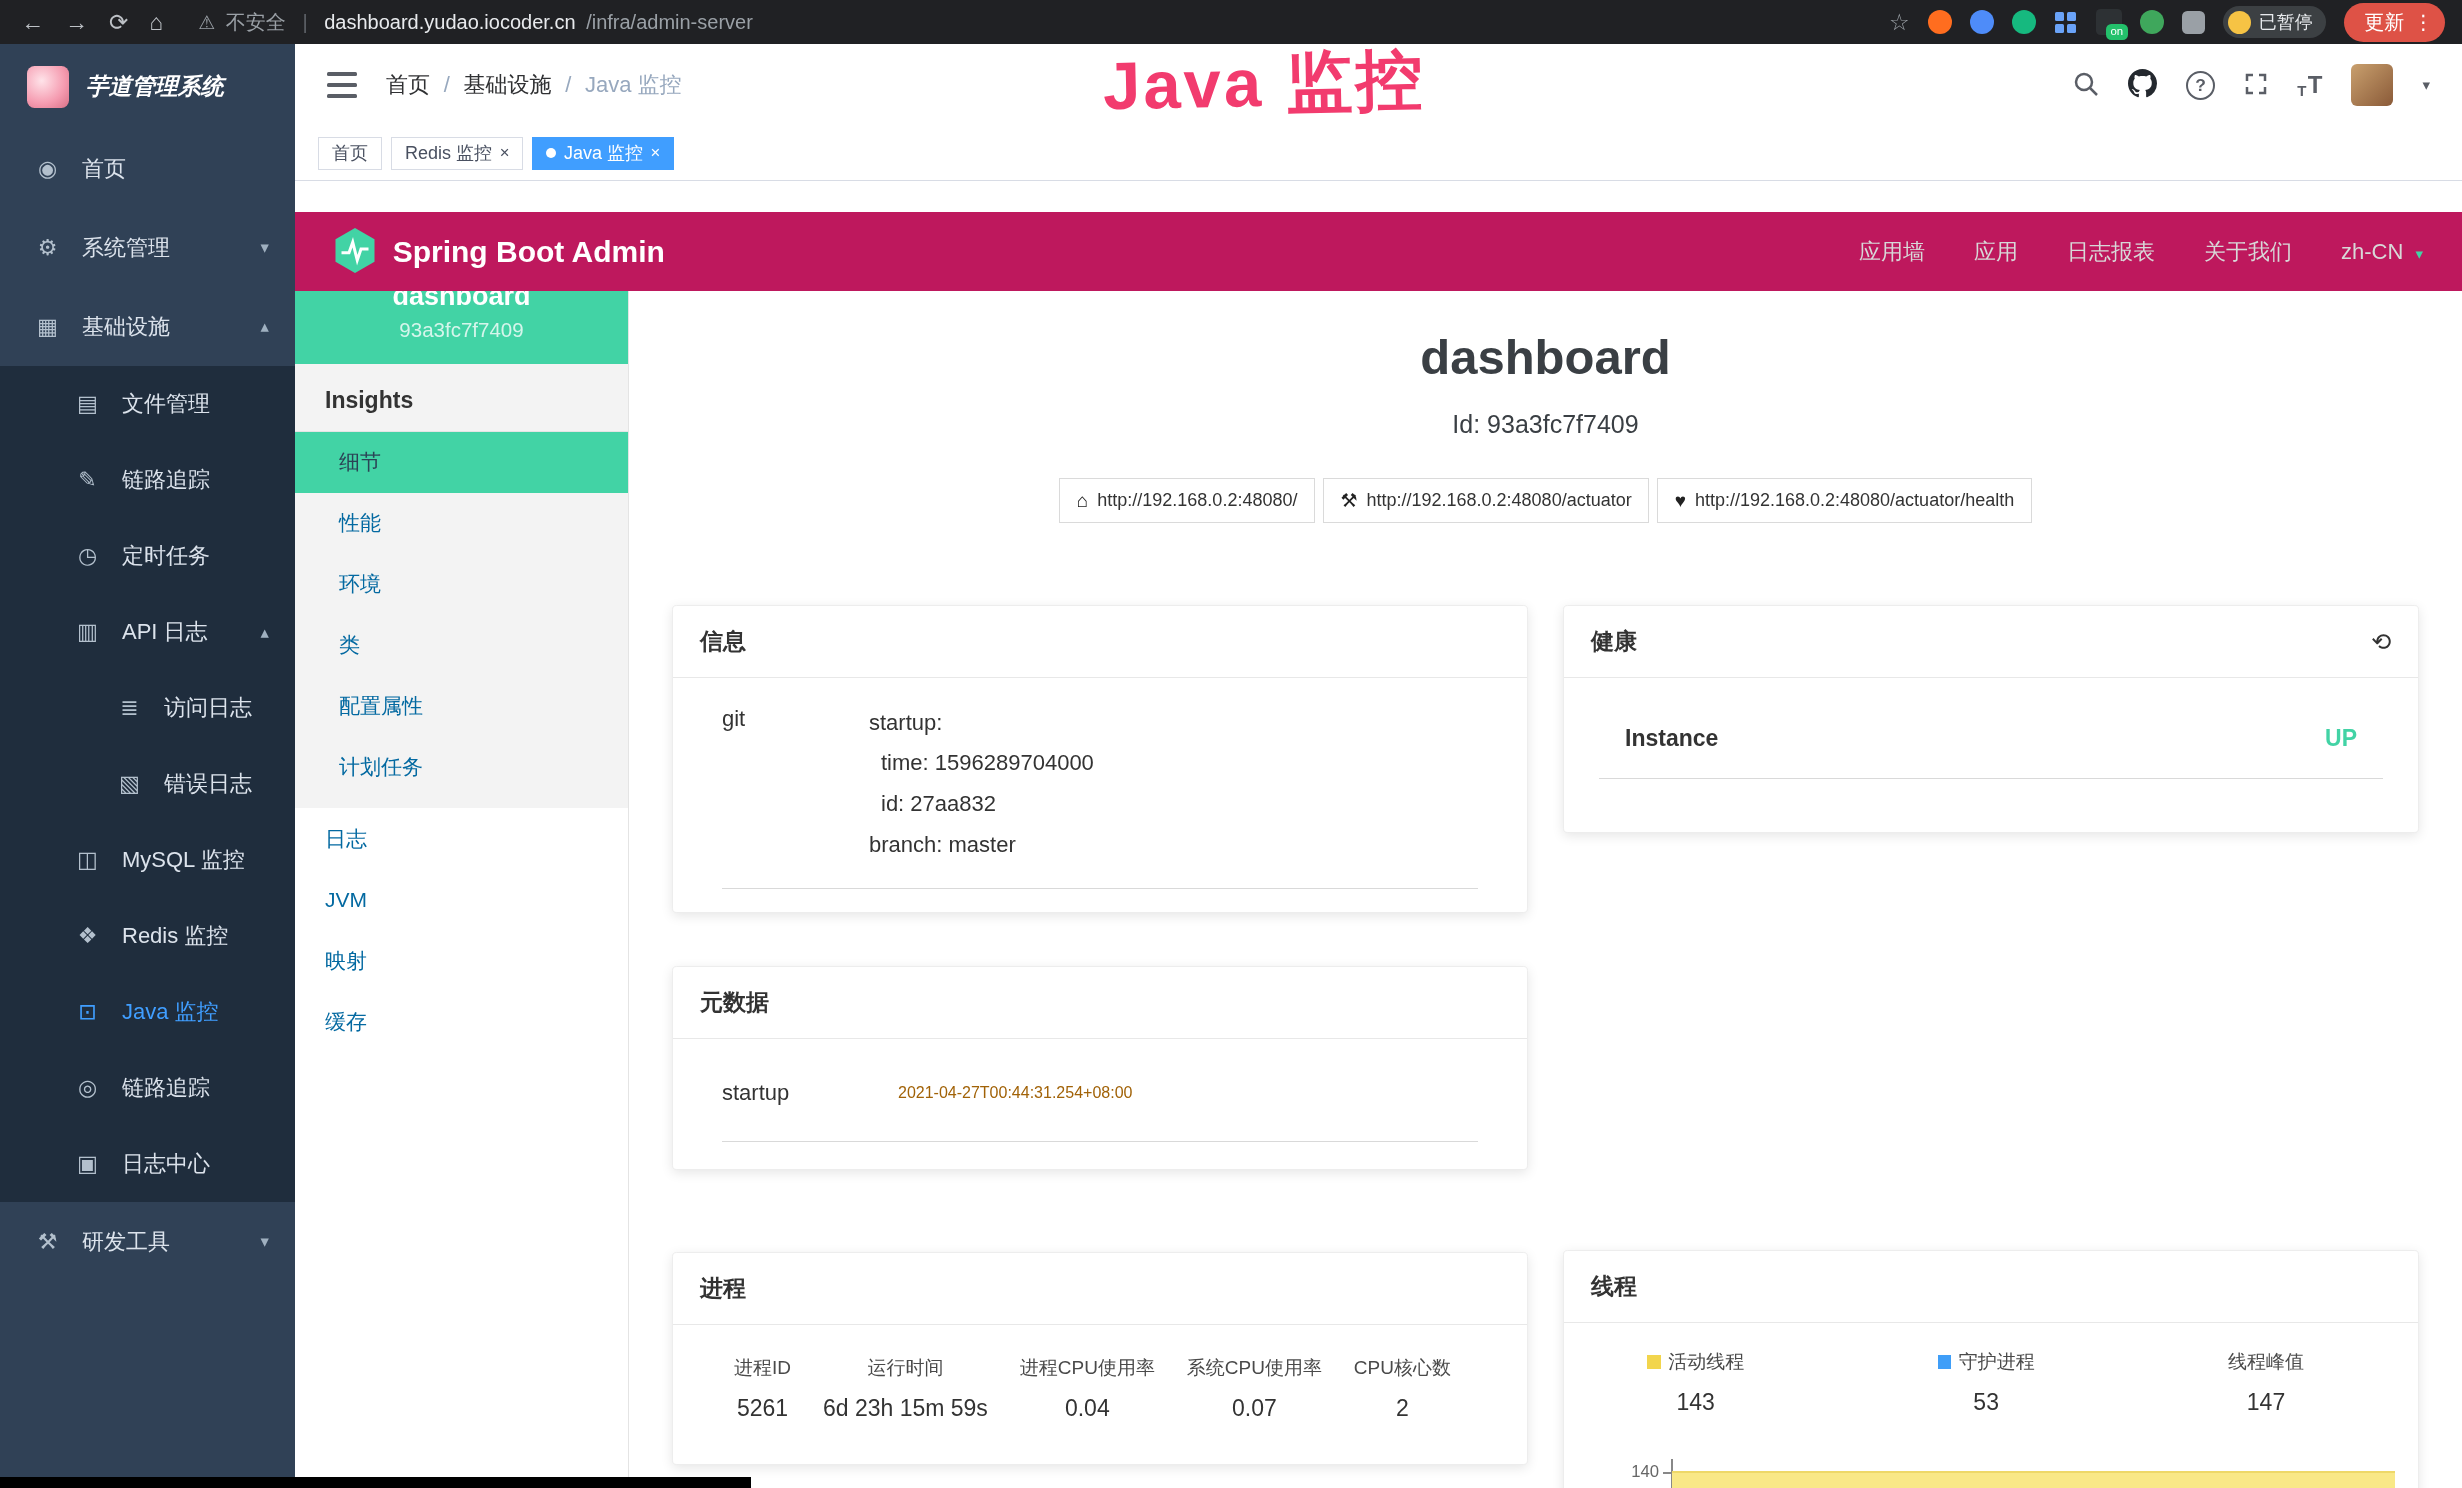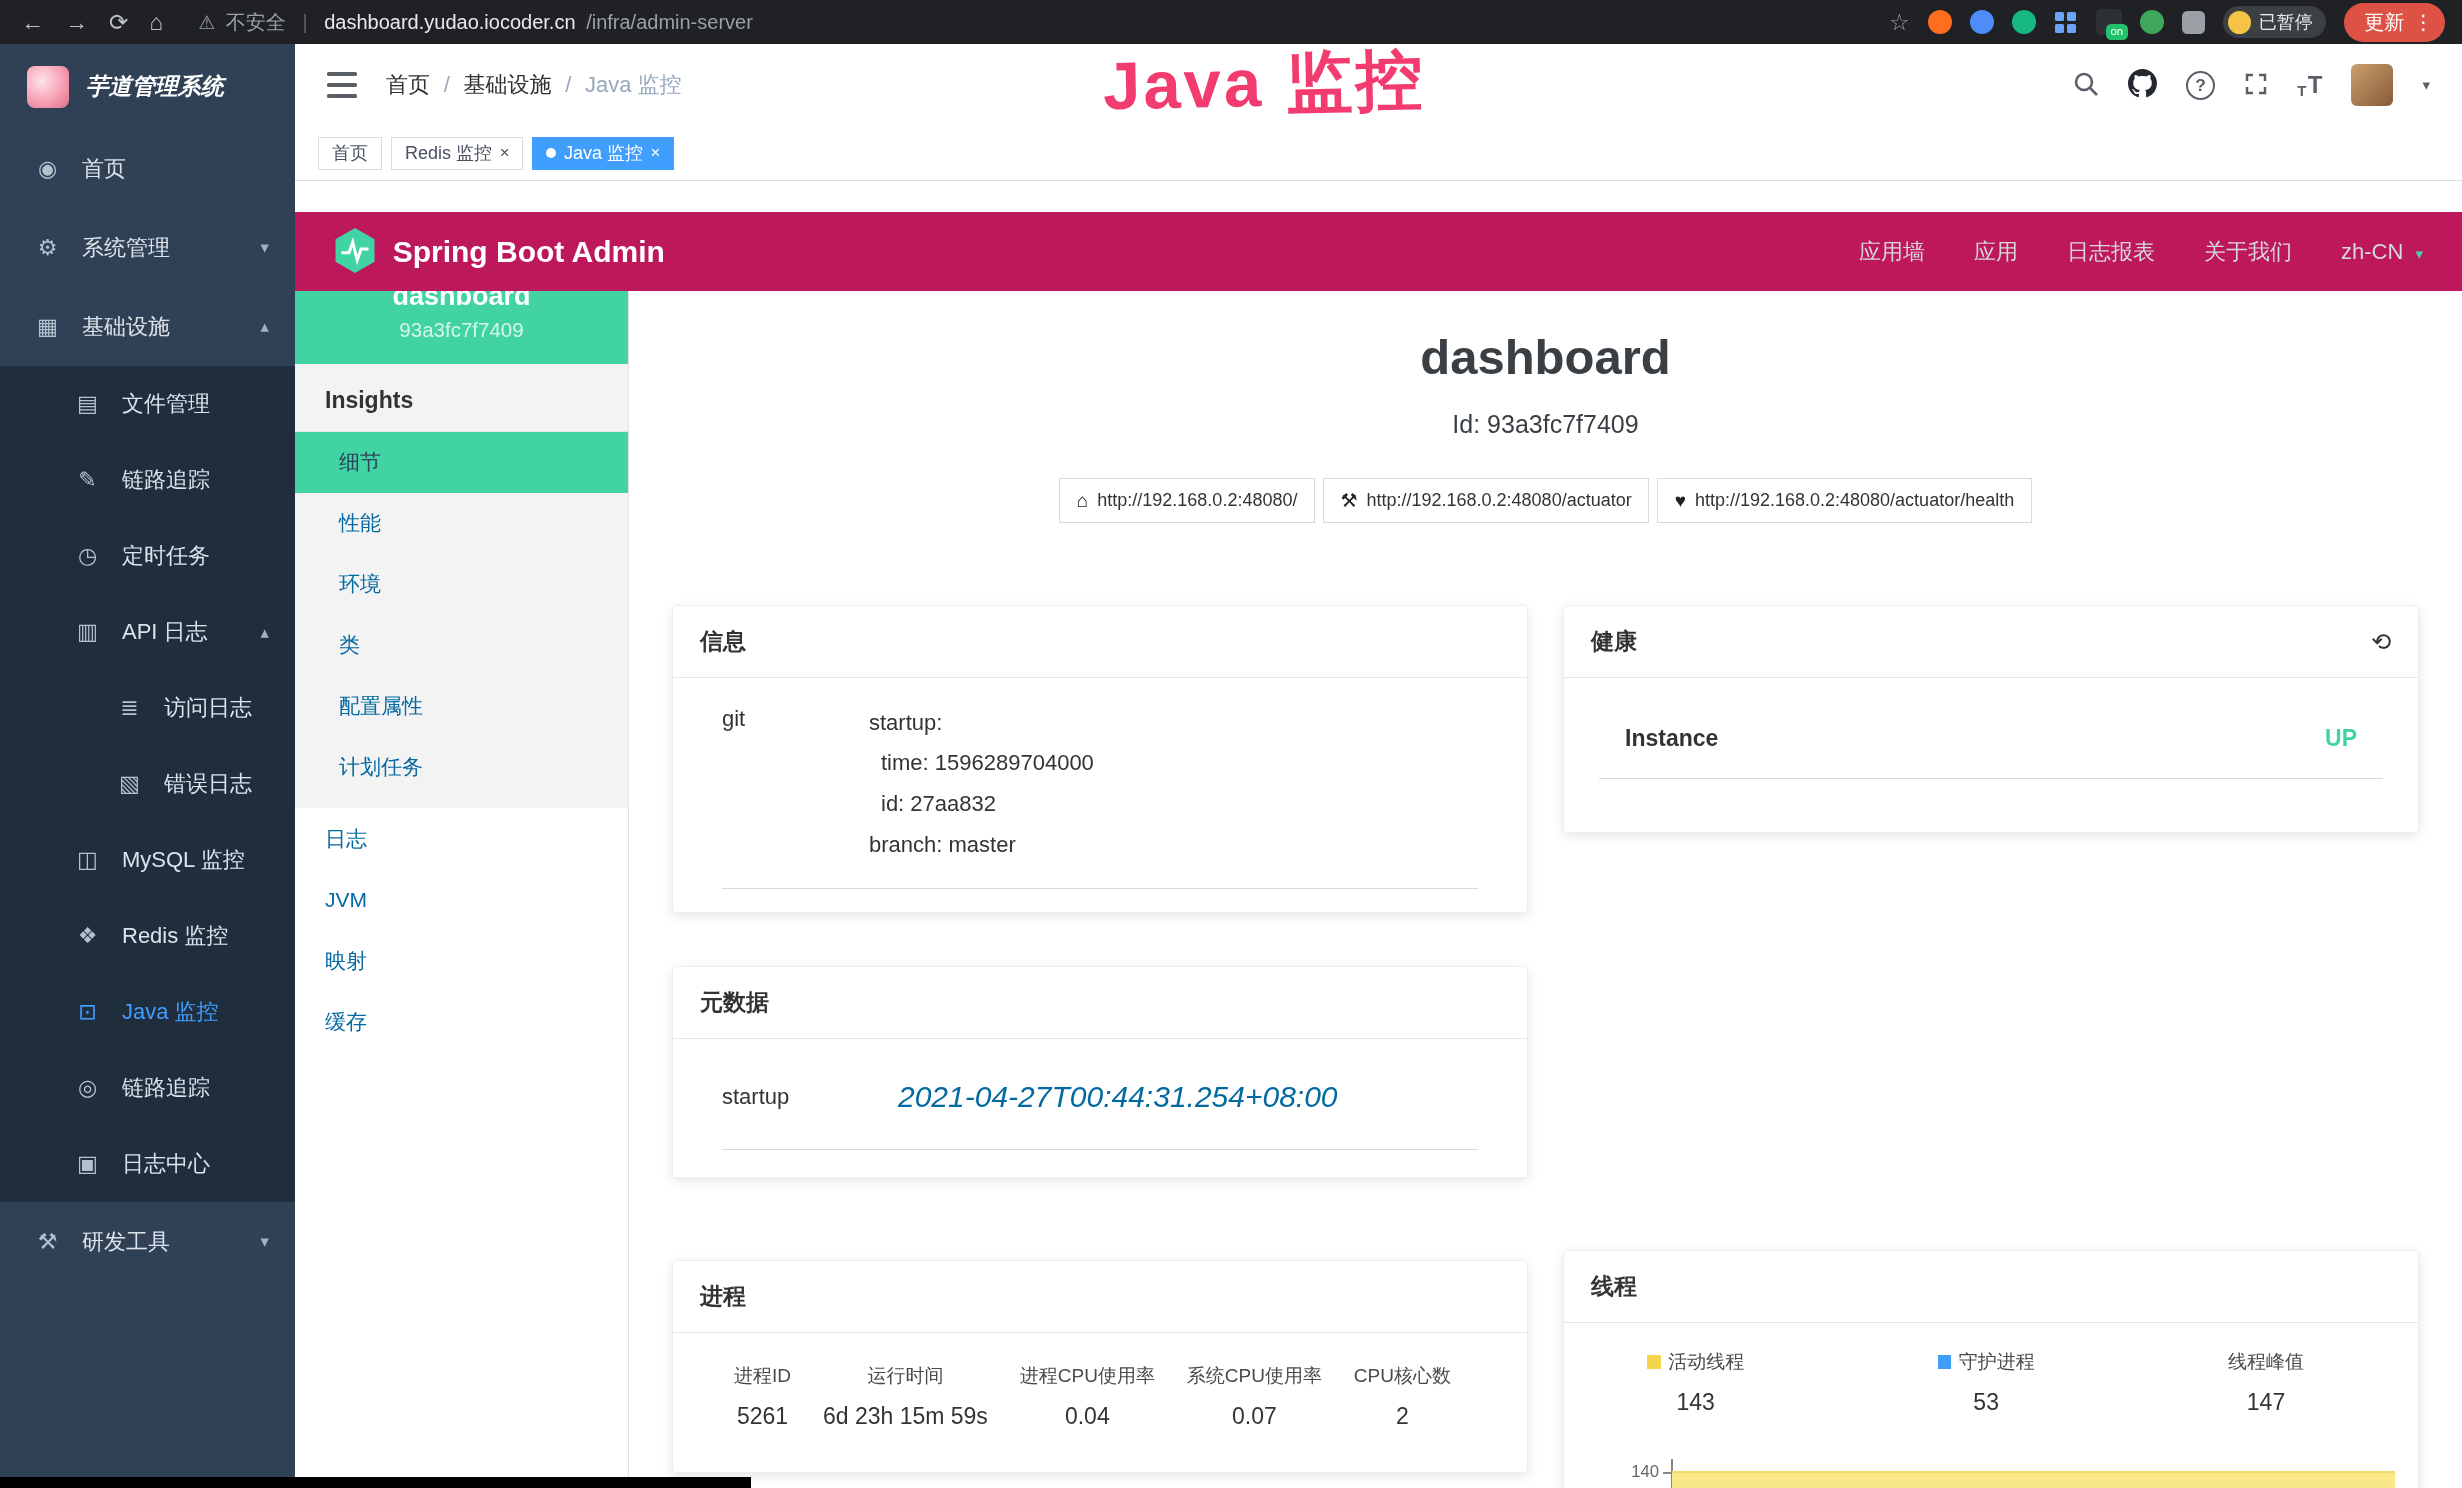--- a/index.html
+++ b/index.html
@@ -124,21 +124,21 @@
            border-bottom:0.8px solid #e8e8e8; }
   .ctitle { font-size:23px; font-weight:bold; color:#333; }
   .hist { font-size:24px; color:#333; cursor:pointer; }
   .kv { display:flex; margin:4.6px 49px 0; padding:20px 0 23px; border-bottom:0.8px solid #d9d9d9; }
   .kv .k { width:147px; font-size:22px; color:#333; padding-top:3px; }
   .kv .v { font-size:22px; color:#333; line-height:1.85; }
   .kv .v div:nth-child(2), .kv .v div:nth-child(3) { padding-left:12px; }
   .cpad30 { padding-bottom:23px; } .cpad36 { padding-bottom:27px; } .cpad70 { padding-bottom:53px; }
   .kv2 { display:flex; align-items:center; margin:6px 49px 0; padding:35px 0; border-bottom:0.8px solid #d9d9d9; }
   .kv2 .k { width:176px; font-size:22px; color:#333; }
-  .kv2 .v { font-size:30px; color:#0369a1;font-style:italic; }
+  .kv2 .v { font-size:16px; color:#a16207; }
   .inst { display:flex; align-items:center; justify-content:space-between; margin:21px 35px 0;
           padding:26px; border-bottom:0.8px solid #d9d9d9; }
   .instl { font-size:23px; font-weight:bold; color:#333; }
   .up { font-size:23px; font-weight:bold; color:#42d3a5; }
   .card-info { margin-bottom:53px; }
   .card-meta { margin-bottom:82px; }
   .card-health { margin-bottom:417px; }
   .metrics { display:flex; justify-content:space-between; padding:30px 76px 42px 61px; text-align:center;align-items:flex-end; }
   .mlabel { font-size:19px; color:#4a4a4a; }
   .mvalue { font-size:23px; color:#333; margin-top:13.7px; }

